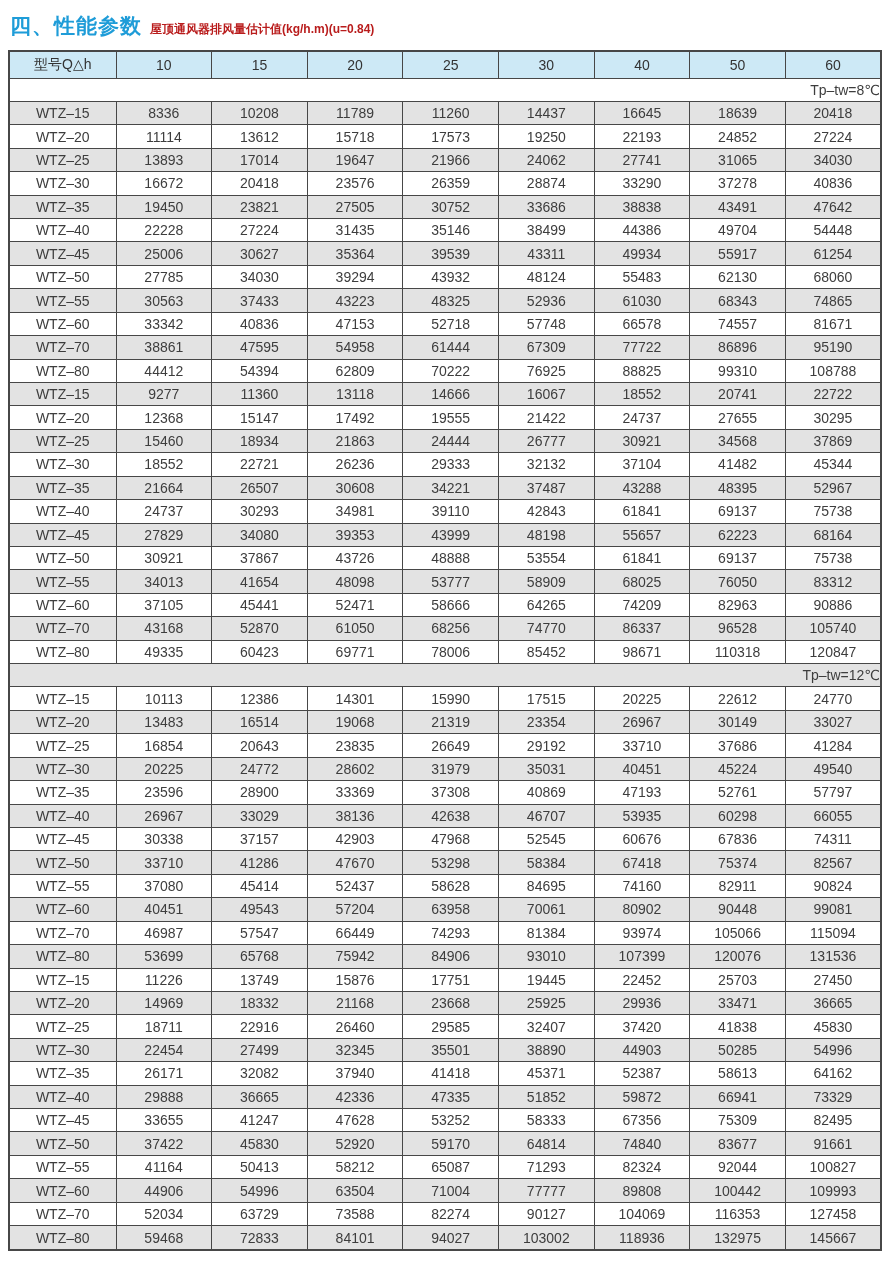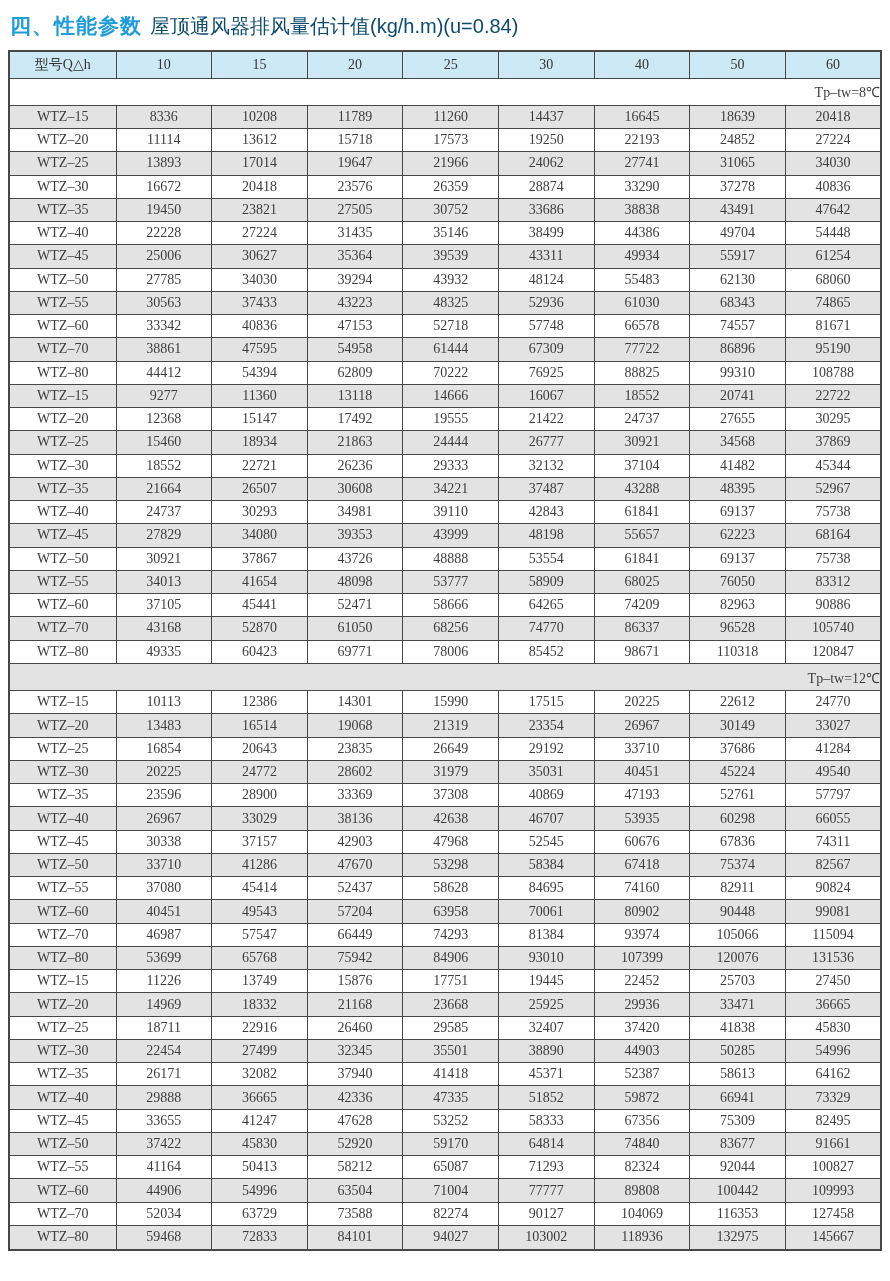--- a/index.html
+++ b/index.html
@@ -16,31 +16,30 @@
     display: flex; align-items: baseline; gap: 8px;
     white-space: nowrap;
   }
   .main-title {
     color: #1e9cd8;
     font-size: 21px;
     font-weight: bold;
     letter-spacing: 1px;
   }
   .sub-title {
-    color: #0c4a6e;
-    font-size: 20px;
-    font-weight: normal;
+    color: #b91c1c;
+    font-size: 12px;
+    font-weight: bold;
   }
   table.perf {
     border-collapse: collapse;
     table-layout: fixed;
     width: 874px;
     height: 1201px;
     border: 2px solid #474747;
-    font-family: Liberation Serif, serif;
   }
   table.perf col.model-col { width: 107px; }
   table.perf th, table.perf td {
     border: 1px solid #474747;
     text-align: center;
     vertical-align: middle;
     padding: 0;
     font-size: 14px;
     color: #3d3d3d;
     overflow: hidden;

